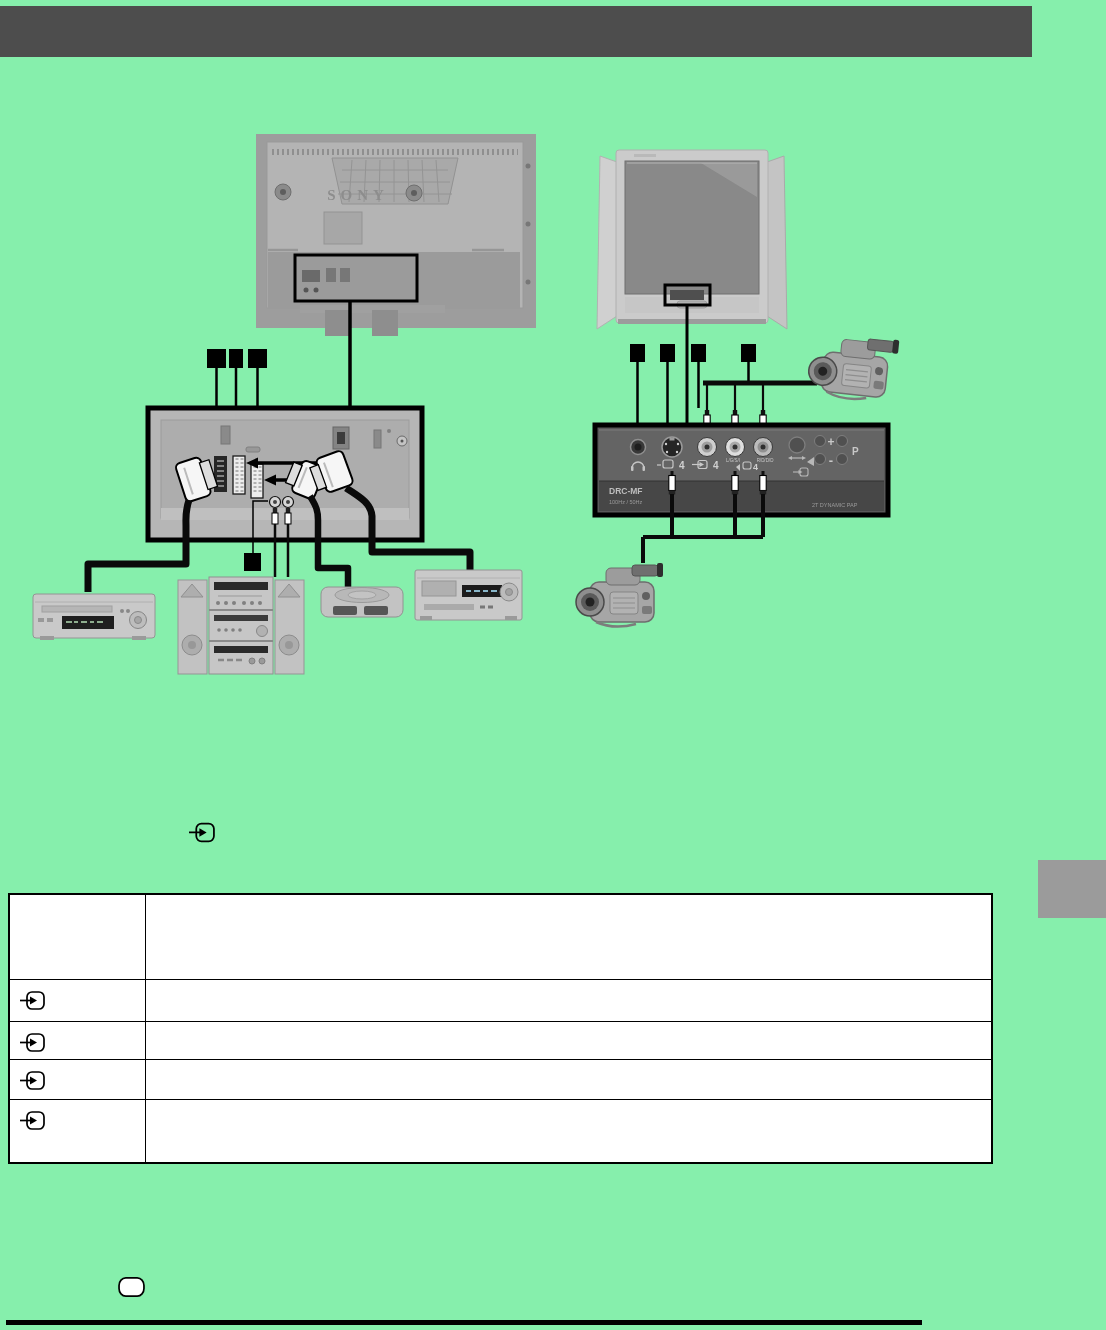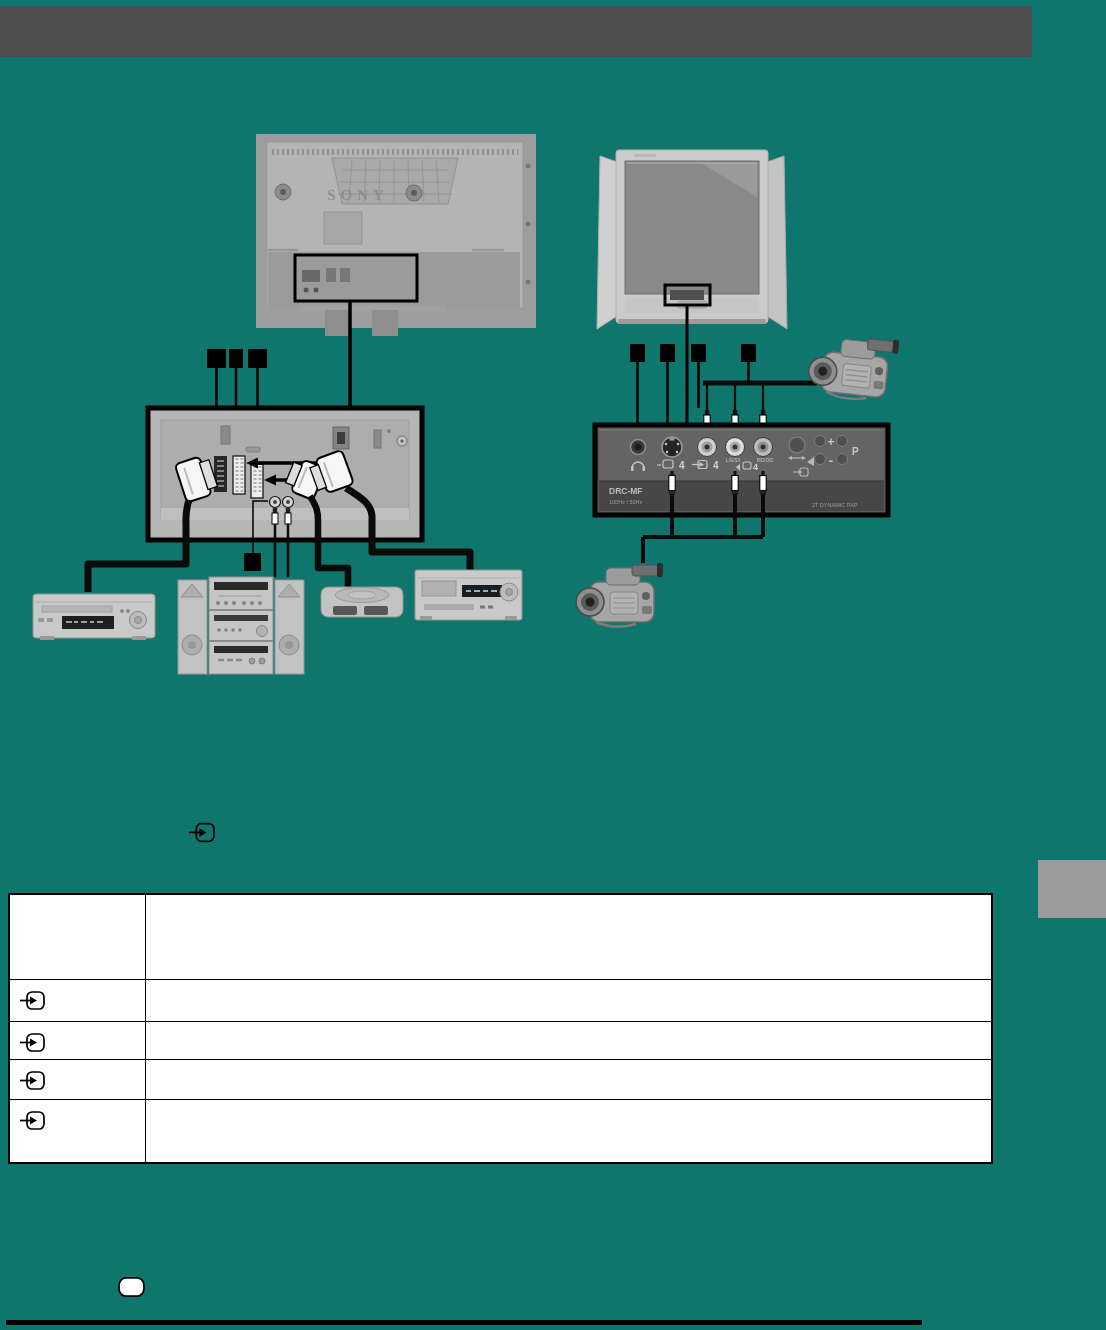--- a/index.html
+++ b/index.html
@@ -1,16 +1,16 @@
 <!DOCTYPE html>
 <html><head>
 <meta charset="utf-8">
 <style>
   html,body{margin:0;padding:0;background:#fff;}
-  #page{position:relative;width:1106px;height:1330px;background:#0f766e;overflow:hidden;
+  #page{position:relative;width:1106px;height:1330px;background:#86efac;overflow:hidden;
         font-family:"Liberation Sans",sans-serif;text-align:right;}
   #headerbar{position:absolute;left:0;top:6px;width:1032px;height:51px;background:#4d4d4d;}
   #sidetab{position:absolute;left:1038px;top:860px;width:68px;height:58px;background:#9b9b9b;}
   .diag{position:absolute;}
   #left-svg{left:0;top:100px;}
   #right-svg{left:560px;top:100px;}
   
   .conn-table{position:absolute;left:8px;top:893px;width:985px;border:2px solid #000;
               box-sizing:border-box;background:#fff;}
   .t-row{display:flex;border-top:1.5px solid #000;}

